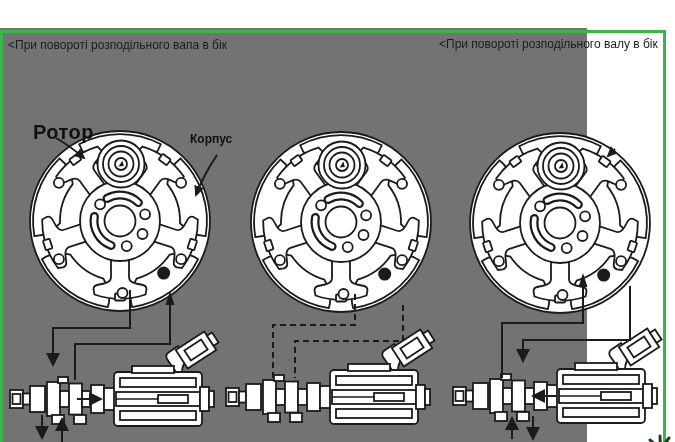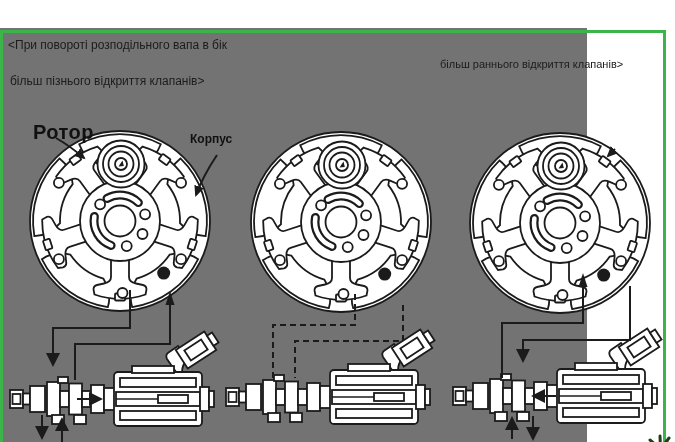--- a/index.html
+++ b/index.html
@@ -22,22 +22,21 @@
   .shp{fill:#ffffff;stroke:#1b1b1b;stroke-width:1.8;}
 </style>
 </head>
 <body>
 
 <div class="page">
 
   <div class="frame"></div>
 
   <div class="cap cap-left1">&lt;При повороті розподільного вапа в бік</div>
-  <div class="cap cap-left2">більш пізнього відкриття клапанів&gt;</div>
-  <div class="cap cap-right2">більш раннього відкриття клапанів&gt;</div>
+  <div class="cap cap-right1">&lt;При повороті розподільного валу в бік</div>
 
   <div class="lbl lbl-rotor">Ротор</div>
   <div class="lbl lbl-housing">Корпус</div>
 
   <svg class="diag" width="675" height="442" viewBox="0 0 675 442">
     <defs>
       <marker id="ah" markerUnits="userSpaceOnUse" markerWidth="12" markerHeight="10" refX="9" refY="5" orient="auto">
           <path d="M0,0 L11,5 L0,10 Z" fill="#1b1b1b"></path>
         </marker>
       <marker id="ahb" markerUnits="userSpaceOnUse" markerWidth="16" markerHeight="14" refX="11" refY="7" orient="auto">

